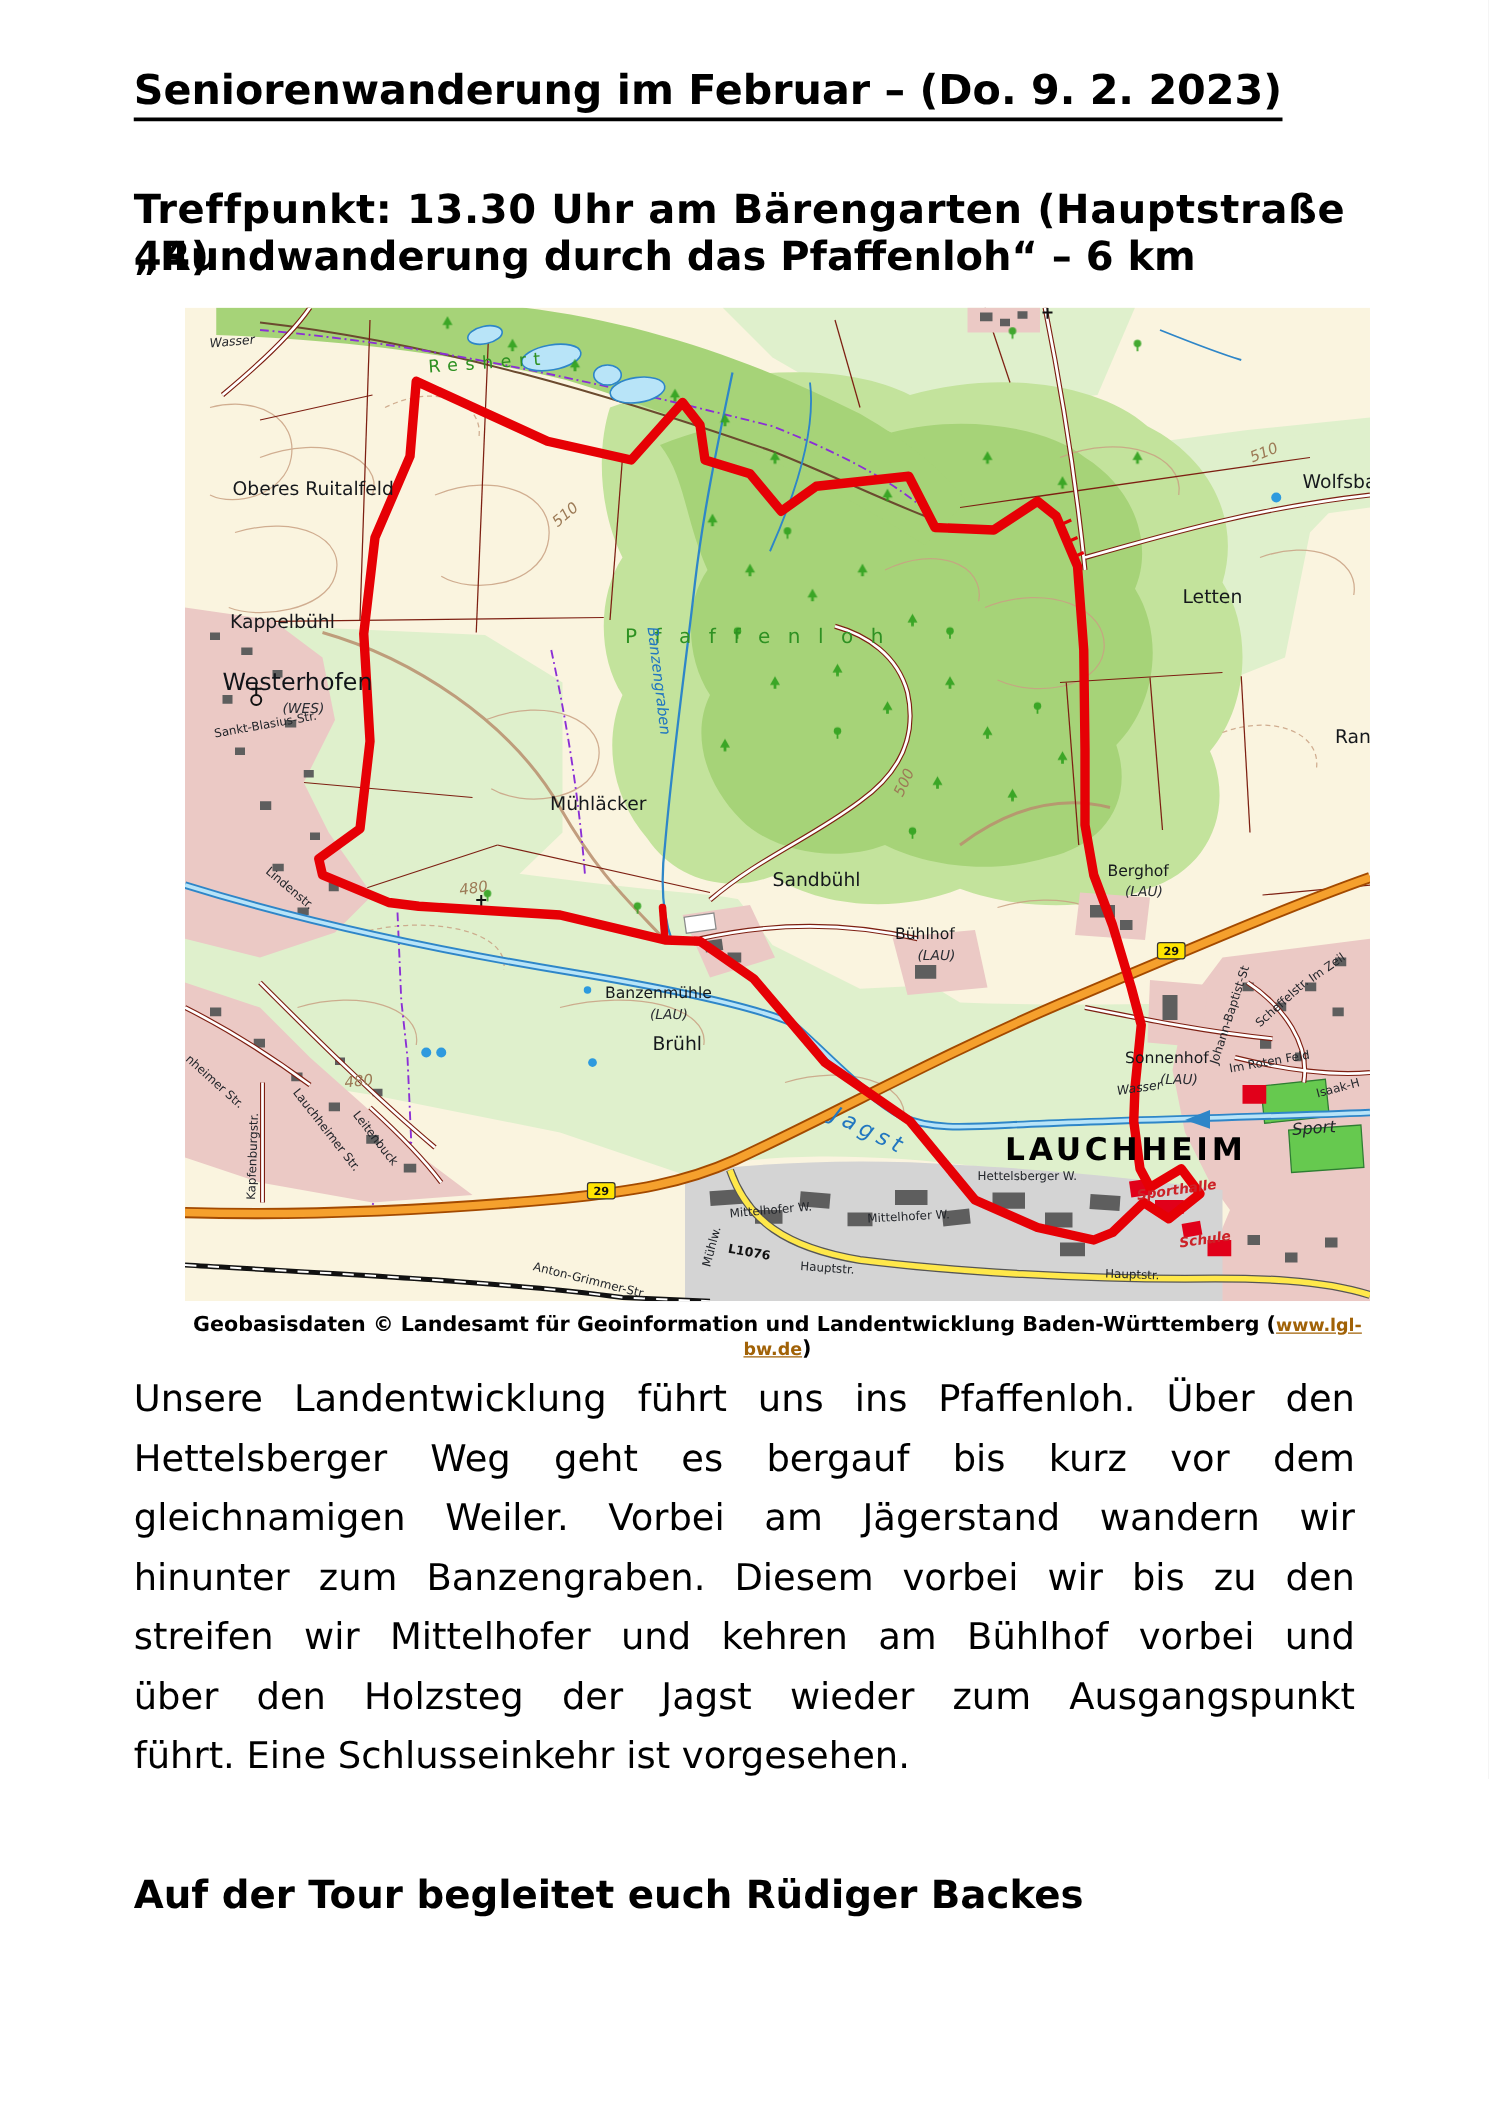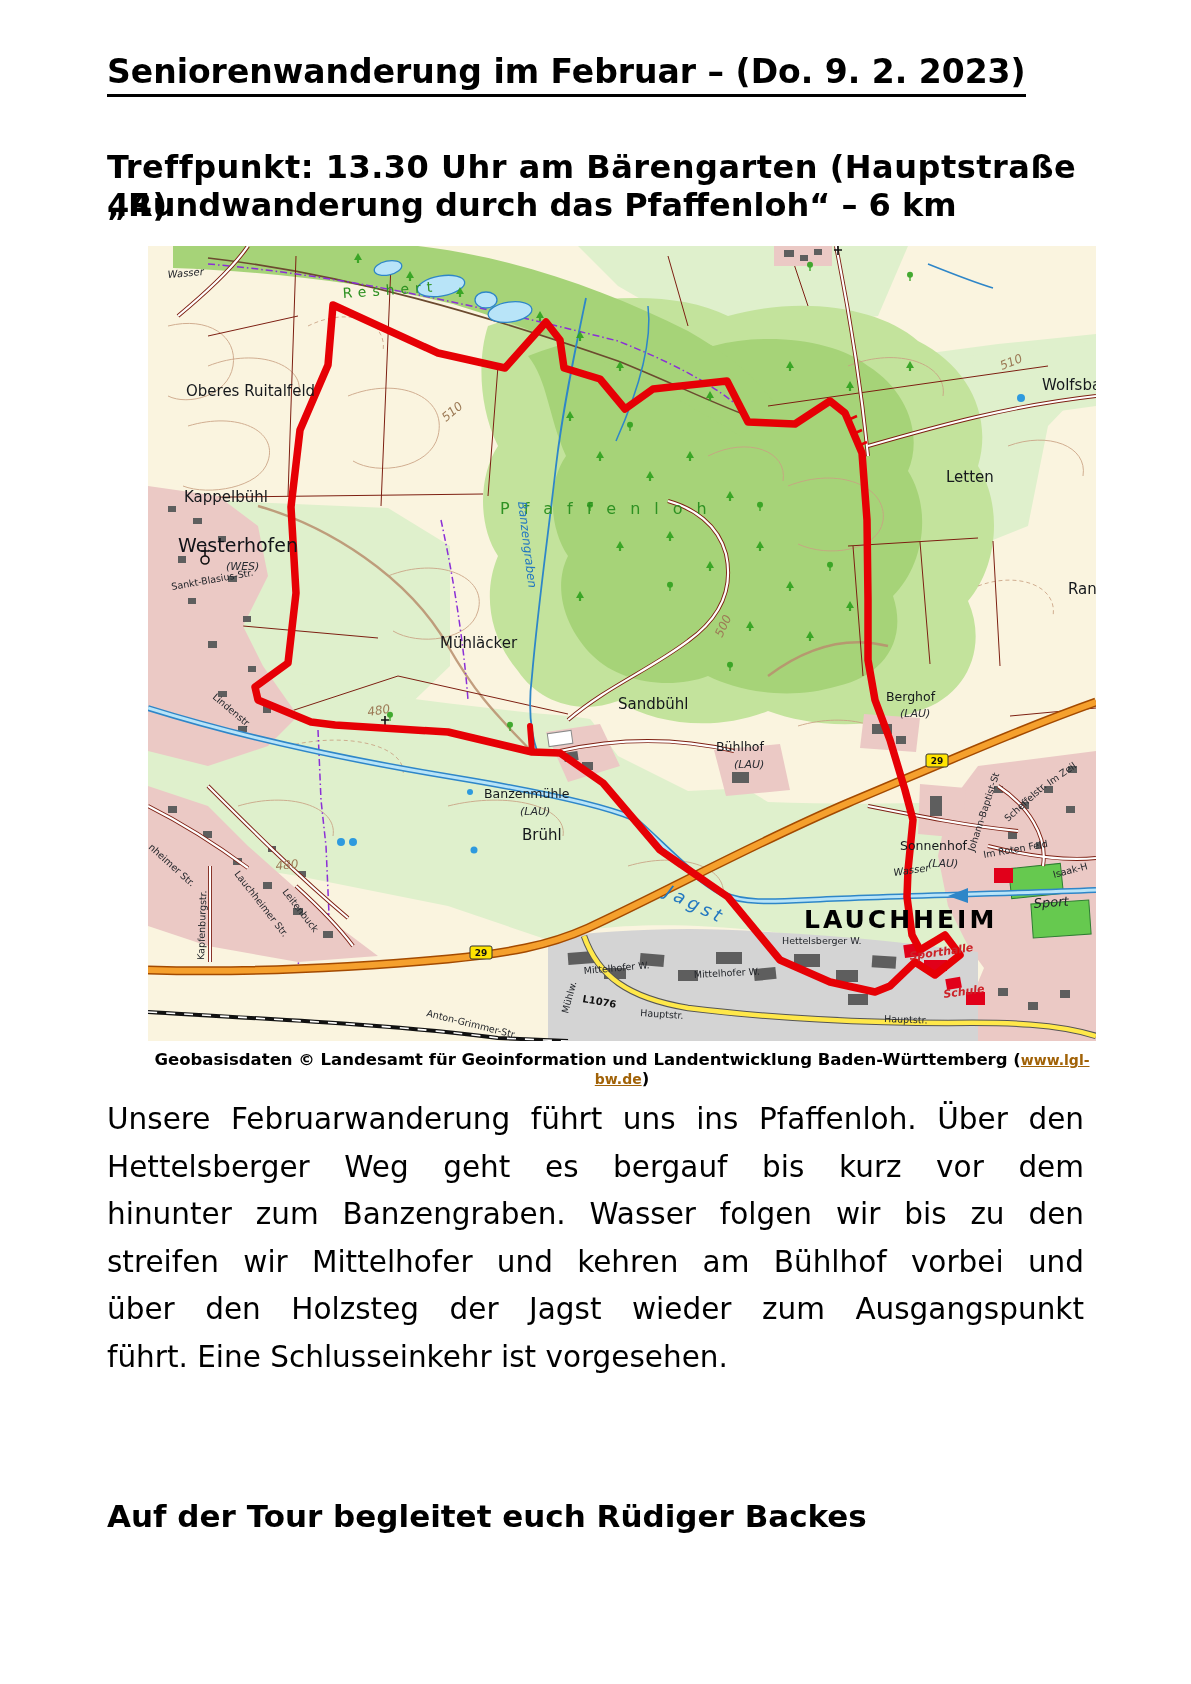--- a/index.html
+++ b/index.html
@@ -392,23 +392,24 @@
           <text x="298" y="176" class="m-contour" transform="rotate(-40 298 176)">510</text>
           <text x="854" y="124" class="m-contour" transform="rotate(-22 854 124)">510</text>
           <text x="574" y="392" class="m-contour" transform="rotate(-65 574 392)">500</text>
         </g>
     </svg>
   </div>
 
   <div class="caption"><span>Geobasisdaten © Landesamt für Geoinformation und Landentwicklung Baden-Württemberg (</span><a href="#">www.lgl-bw.de</a><span>)</span></div>
 
   <div class="bodytext" id="body-lines">
-      <div class="body-line">Unsere Februarwanderung führt uns ins Pfaffenloh. Über den</div>
+      <div class="body-line">Unsere Landentwicklung führt uns ins Pfaffenloh. Über den</div>
       <div class="body-line">Hettelsberger Weg geht es bergauf bis kurz vor dem</div>
-      <div class="body-line">hinunter zum Banzengraben. Wasser folgen wir bis zu den</div>
+      <div class="body-line">gleichnamigen Weiler. Vorbei am Jägerstand wandern wir</div>
+      <div class="body-line">hinunter zum Banzengraben. Diesem vorbei wir bis zu den</div>
       <div class="body-line">streifen wir Mittelhofer und kehren am Bühlhof vorbei und</div>
       <div class="body-line">über den Holzsteg der Jagst wieder zum Ausgangspunkt</div>
       <div class="body-line last">führt.  Eine Schlusseinkehr ist vorgesehen.</div>
     </div>
 
   <div class="footerline">Auf der Tour begleitet euch Rüdiger Backes</div>
 
 </div>
 
 </body></html>

